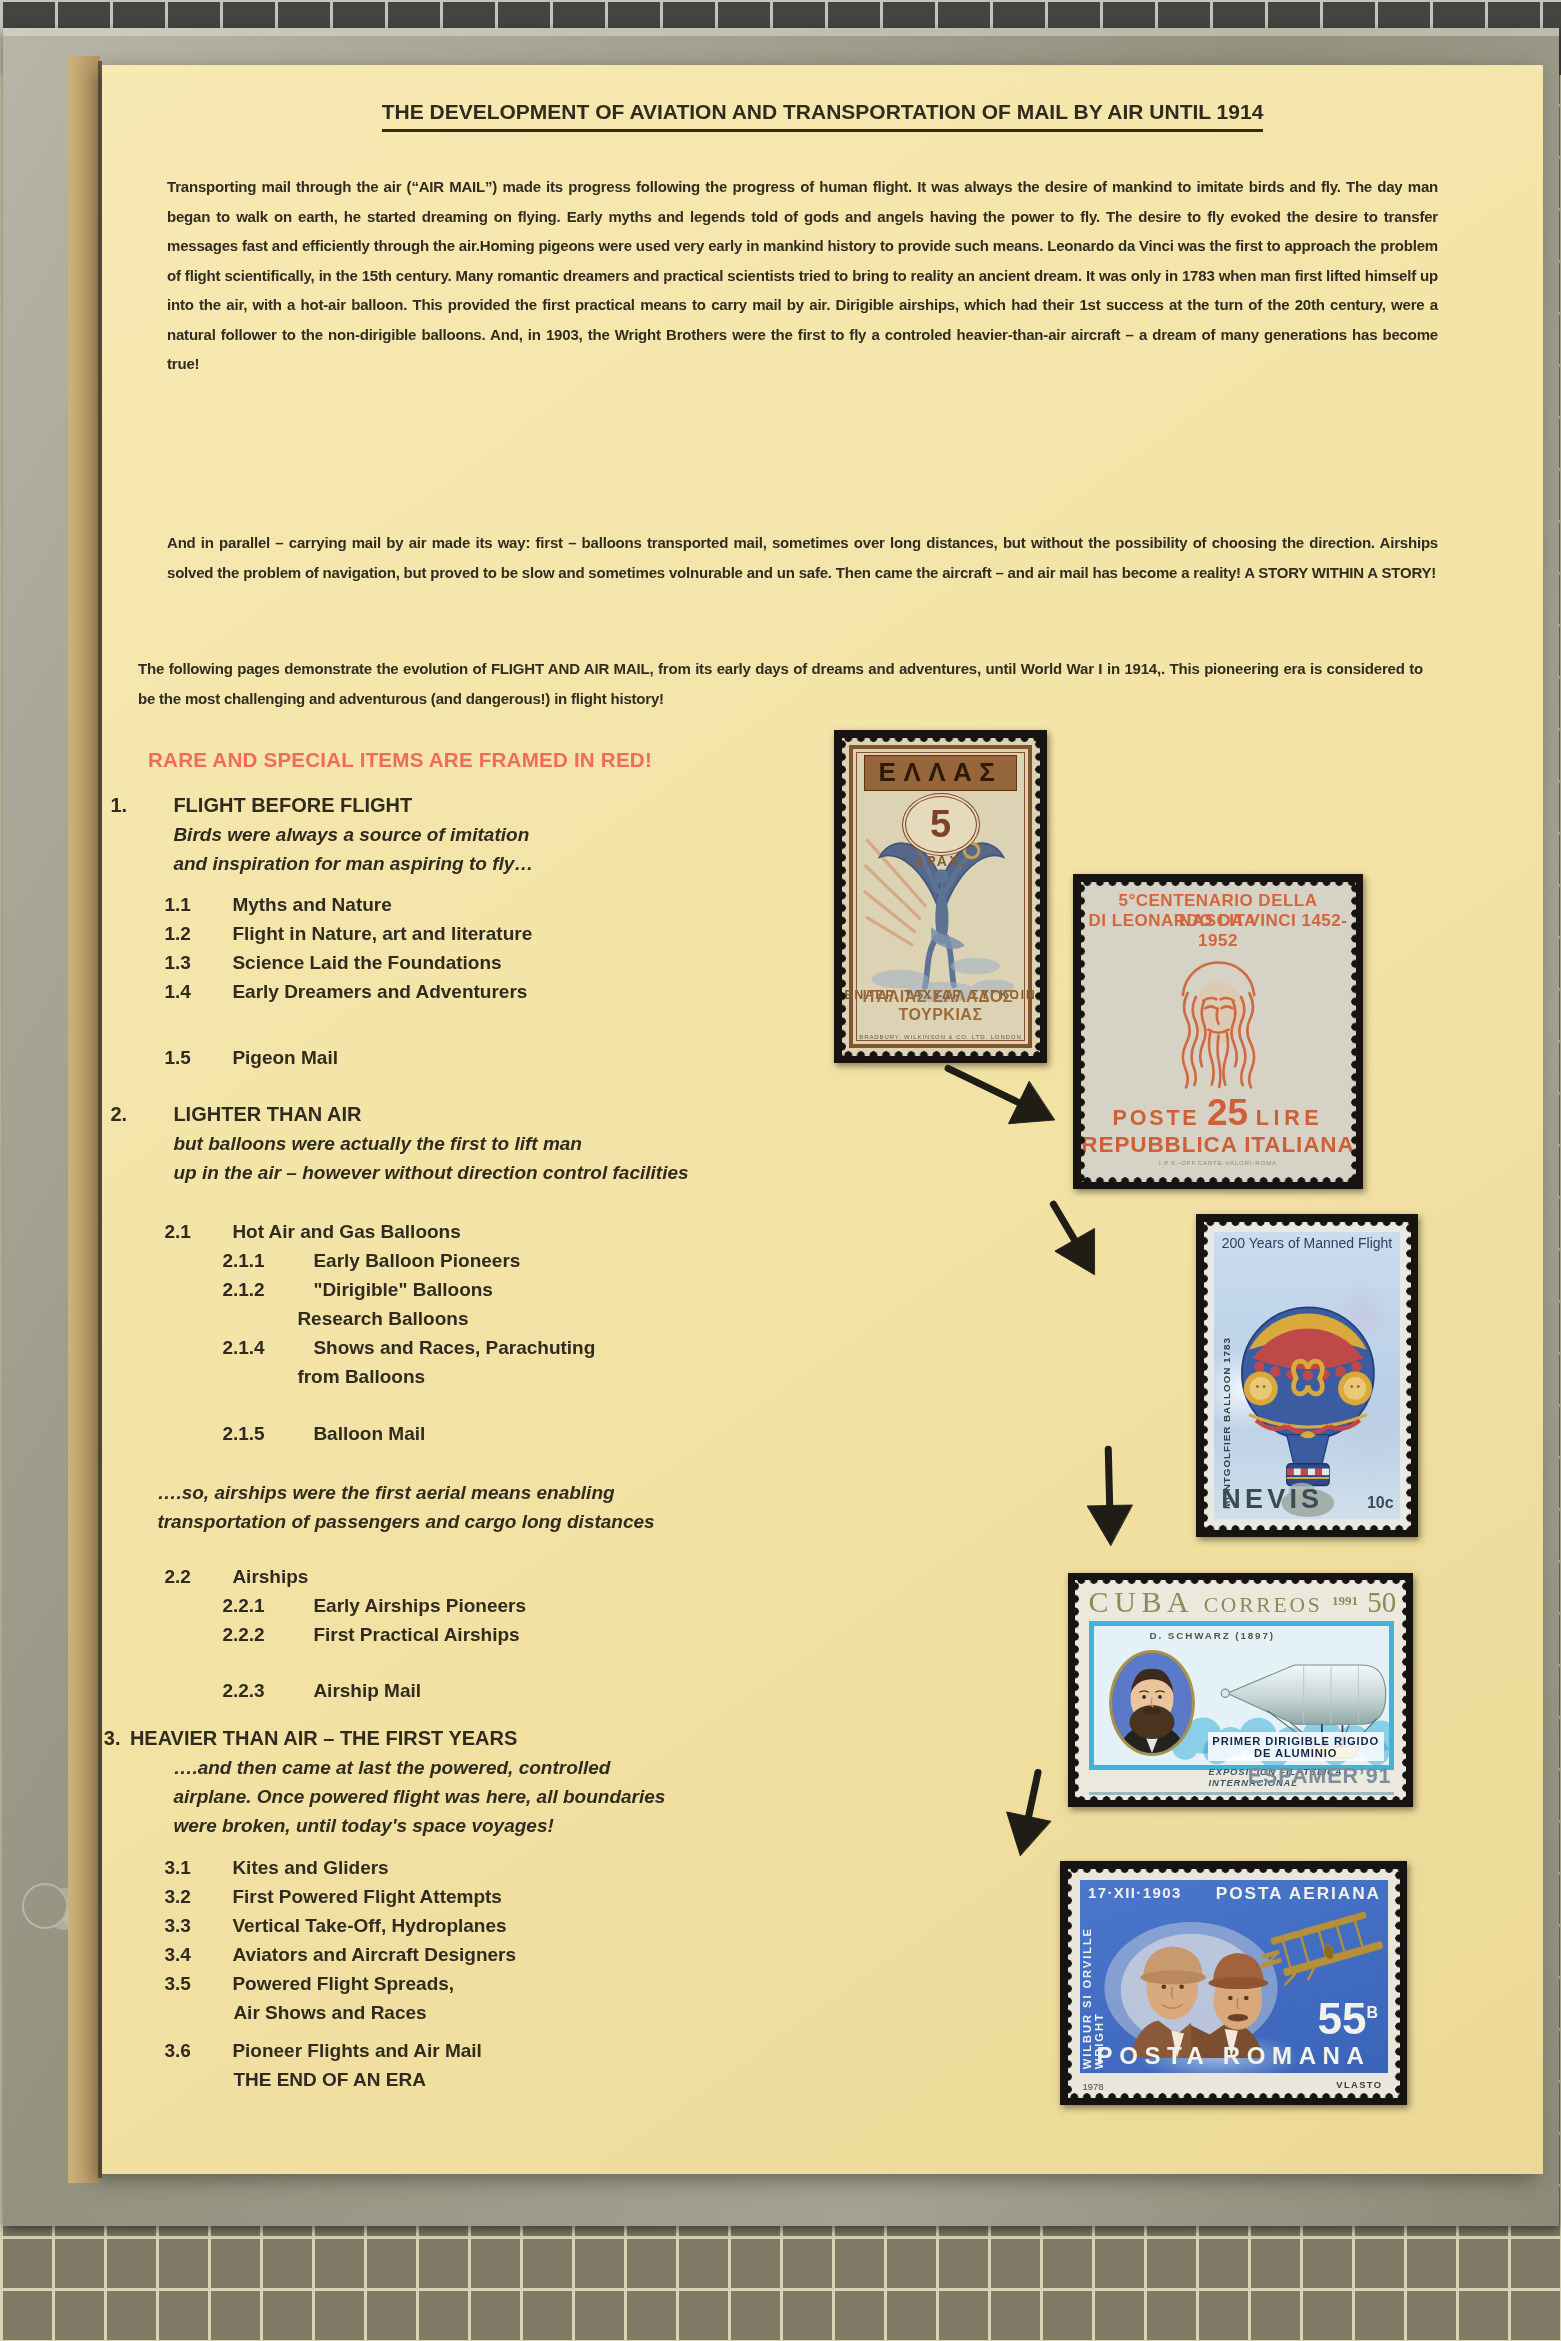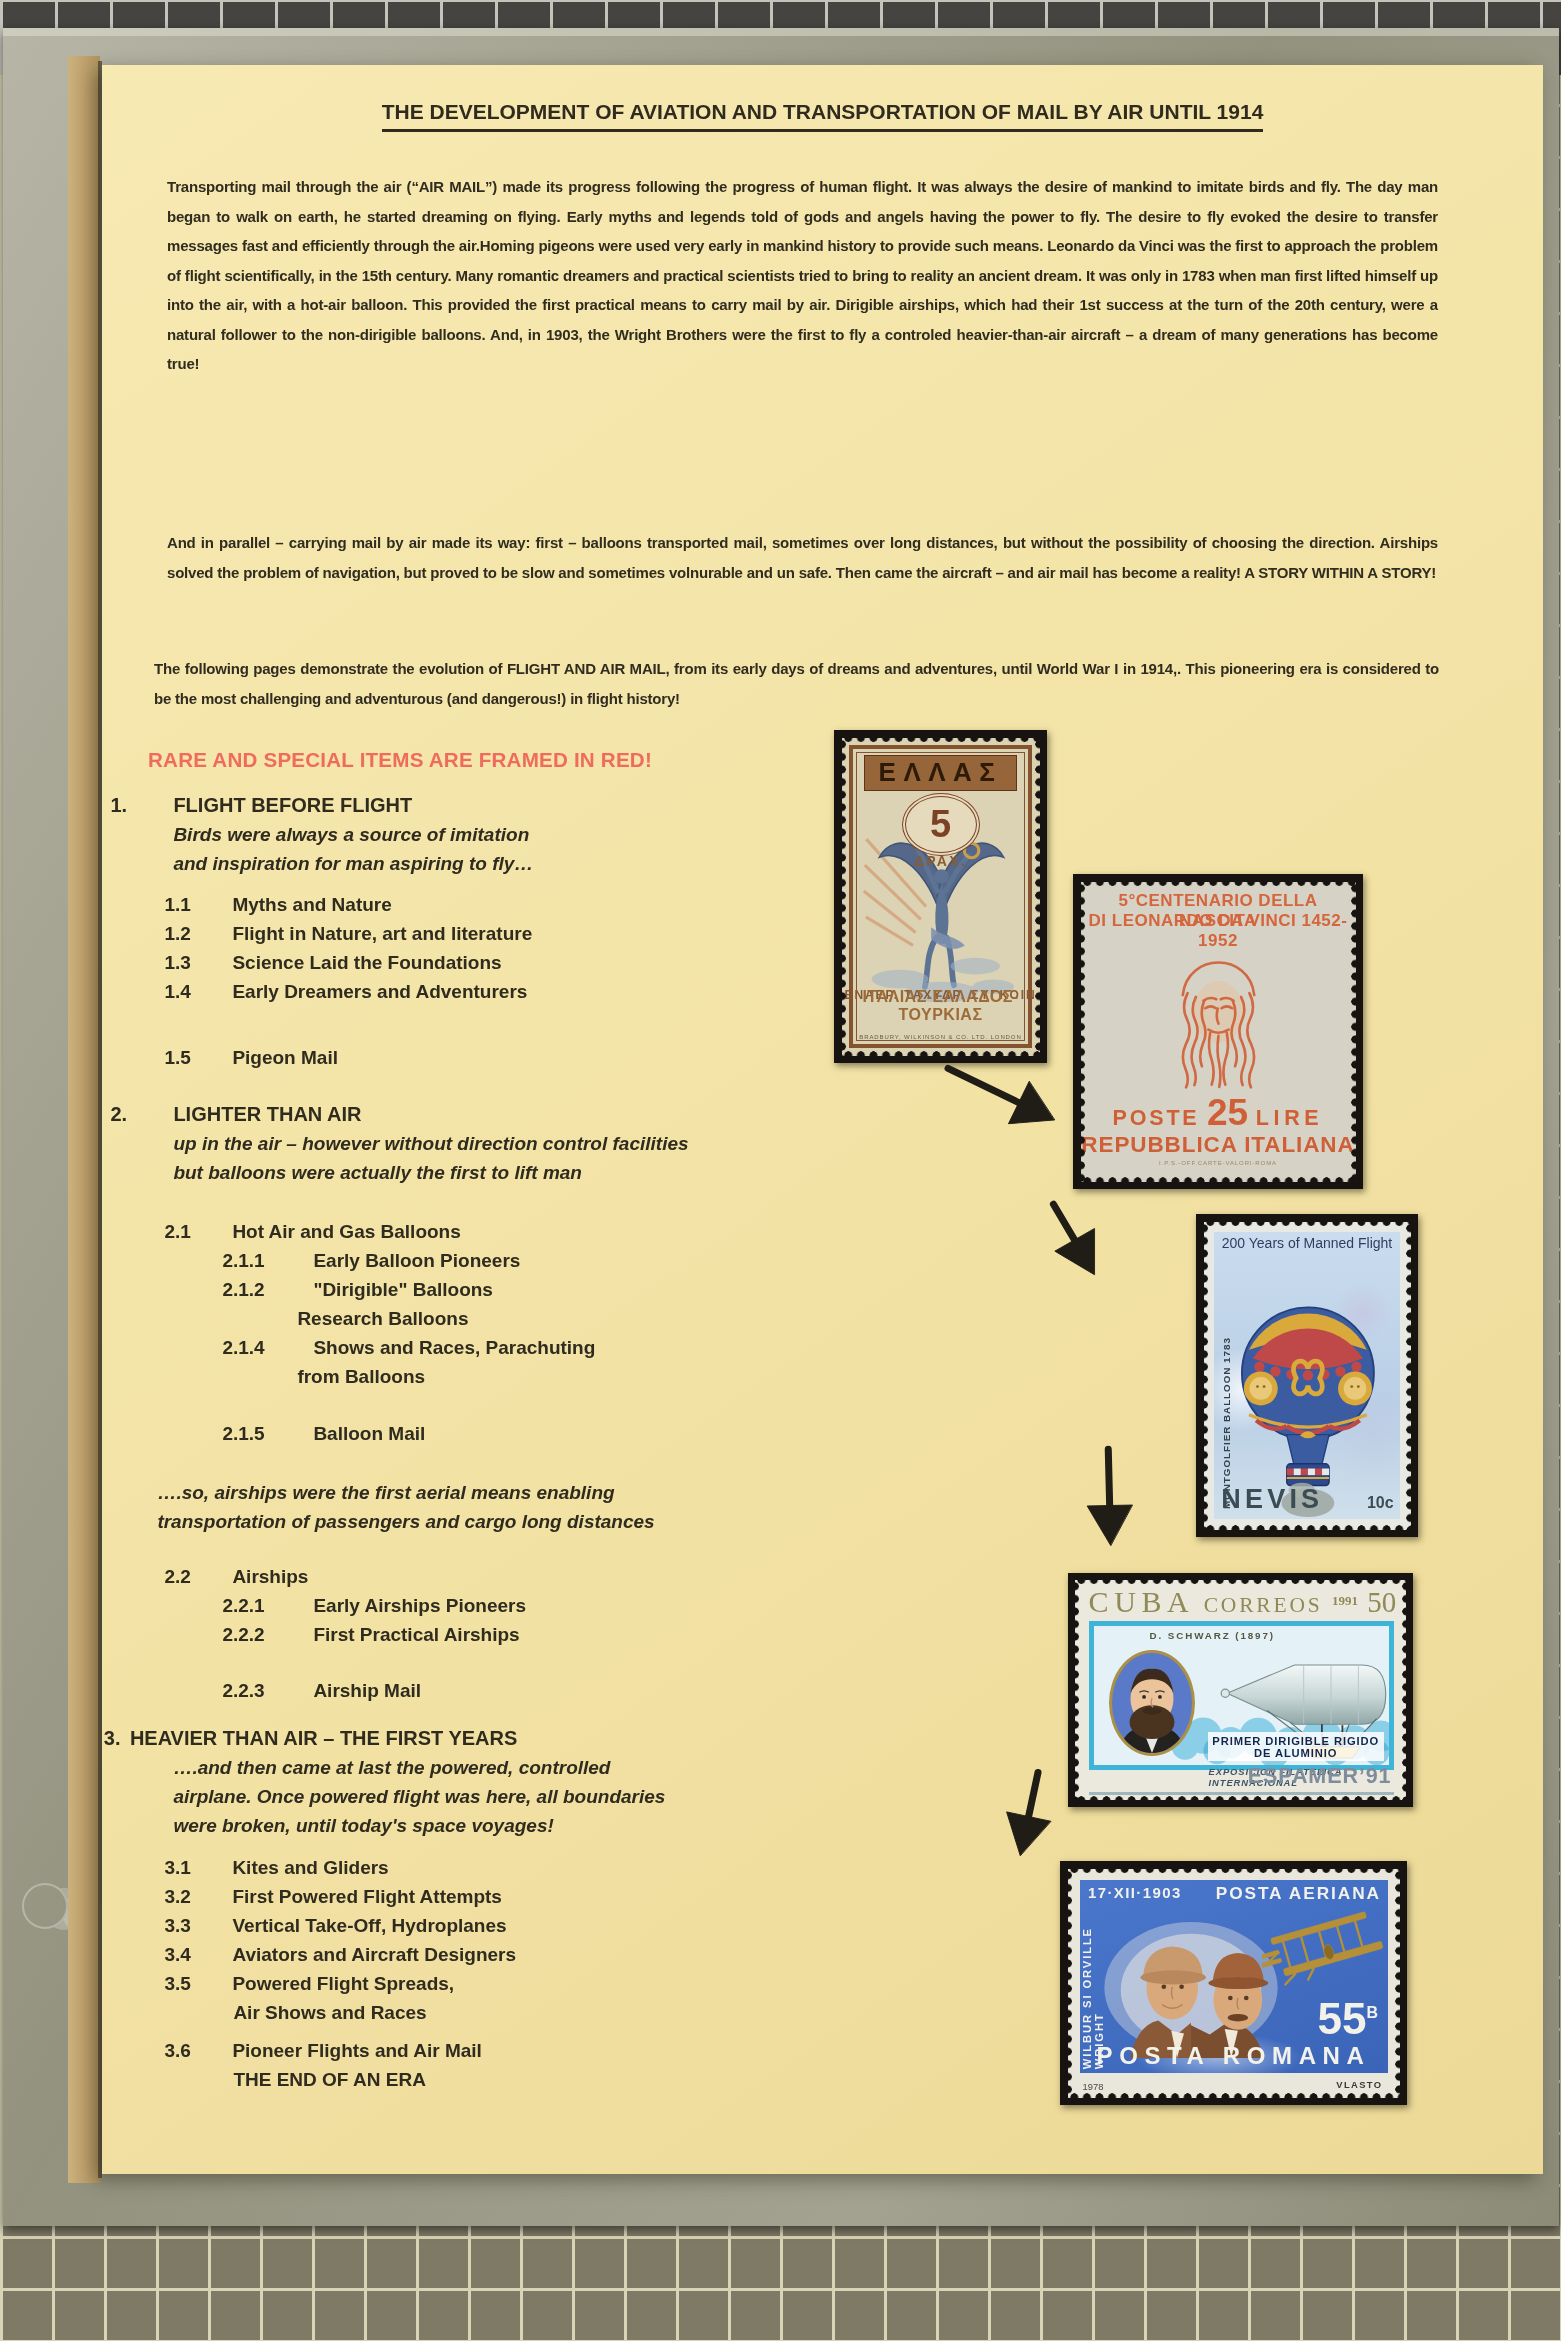--- a/index.html
+++ b/index.html
@@ -37,21 +37,21 @@
     box-shadow:-7.5px 5.6px 18px rgba(40,35,20,.45); color:#2f2b1e; }
 
   .title-wrap { position:absolute; top:35px; left:0; width:100%; text-align:center; }
   .title { display:inline-block; font-size:21px; font-weight:bold; letter-spacing:0px;
     border-bottom:3.7px solid #2f2b1e; padding-bottom:4.7px; }
 
   .para { position:absolute; margin:0; font-weight:bold; font-size:15px; line-height:29.5px;
     text-align:justify; letter-spacing:-0.2px; color:#302c1f; }
   .p1 { left:65px; top:107px;  width:1271px; }
   .p2 { left:65px; top:463px;  width:1271px; }
-  .p3 { left:52px;  top:589px; width:1285px; }
+  .p3 { left:36px;  top:589px; width:1285px; }
   .highlight { position:absolute; left:46px; top:683px; font-size:20.6px; font-weight:bold;
     color:#ef6b5e; letter-spacing:0.2px; }
 
   
   .outline { position:absolute; left:8.4px; top:726px; width:731px; }
   .row { line-height:29px; font-weight:bold; font-size:19px; white-space:nowrap; color:#2f2b1e; }
   .row .num { display:inline-block; }
   .h1 { font-size:20px; }
   .h1 .num { width:63px; }
   .h3 { margin-left:-6.6px; }
@@ -232,24 +232,24 @@
         <div class="row l2">
           <span class="num">1.4</span><span class="txt">Early Dreamers and Adventurers</span>
         </div>
         <div class="row l2" style="margin-top: 37px;">
           <span class="num">1.5</span><span class="txt">Pigeon Mail</span>
         </div>
         <div class="row h1" style="margin-top: 28px;">
           <span class="num">2.</span><span class="txt">LIGHTER THAN AIR</span>
         </div>
         <div class="row it">
+          <span class="num"></span><span class="txt">but balloons were actually the first to lift man</span>
+        </div>
+        <div class="row it">
           <span class="num"></span><span class="txt">up in the air – however without direction control facilities</span>
-        </div>
-        <div class="row it">
-          <span class="num"></span><span class="txt">but balloons were actually the first to lift man</span>
         </div>
         <div class="row l2" style="margin-top: 30px;">
           <span class="num">2.1</span><span class="txt">Hot Air and Gas Balloons</span>
         </div>
         <div class="row l3">
           <span class="num">2.1.1</span><span class="txt">Early Balloon Pioneers</span>
         </div>
         <div class="row l3">
           <span class="num">2.1.2</span><span class="txt">"Dirigible"  Balloons</span>
         </div>

